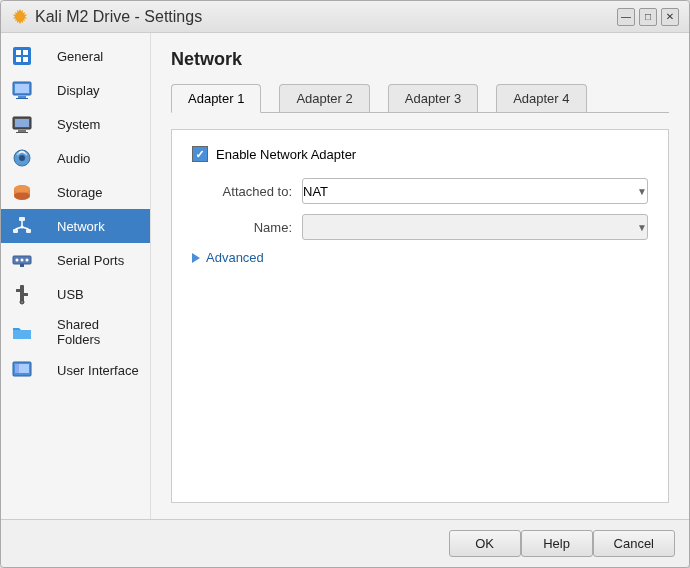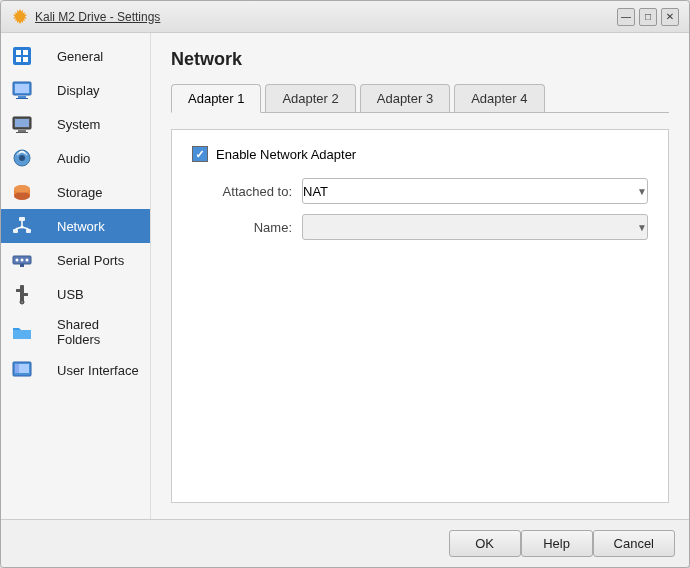--- a/index.html
+++ b/index.html
@@ -37,23 +37,22 @@
     .title-bar-left {
       display: flex;
       align-items: center;
       gap: 6px;
     }
     .title-icon {
       width: 18px;
       height: 18px;
     }
     .title-text {
-      font-size: 12px;
+      font-size: 16px;
       color: #333;
-      text-decoration: underline;
     }
     .title-controls {
       display: flex;
       gap: 4px;
     }
     .title-btn {
       width: 18px;
       height: 18px;
       border: 1px solid #999;
       background: #e0e0e0;
@@ -115,21 +114,21 @@
       border-bottom: 1px solid #bbb;
       margin-bottom: 16px;
     }
     .tab {
       padding: 6px 16px;
       border: 1px solid #bbb;
       border-bottom: none;
       background: #e8e8e8;
       cursor: pointer;
       font-size: 13px;
-      margin-right: 4px;
+      margin-right: 18px;
       border-radius: 4px 4px 0 0;
       color: #333;
     }
     .tab.active {
       background: #f5f5f5;
       border-bottom: 1px solid #f5f5f5;
       margin-bottom: -1px;
       z-index: 1;
       color: #000;
     }
@@ -407,20 +406,24 @@
         </div>
 
         <div class="form-row">
           <span class="form-label">Name:</span>
           <div class="form-control form-control-disabled">
             <span></span>
             <span class="dropdown-arrow">▼</span>
           </div>
         </div>
 
+        <div class="advanced-row">
+          <div class="triangle-right"></div>
+          <span>Advanced</span>
+        </div>
 
       </div>
     </div>
   </div>
 
   <div class="footer">
     <button class="footer-btn">OK</button>
     <button class="footer-btn">Help</button>
     <button class="footer-btn">Cancel</button>
   </div>

